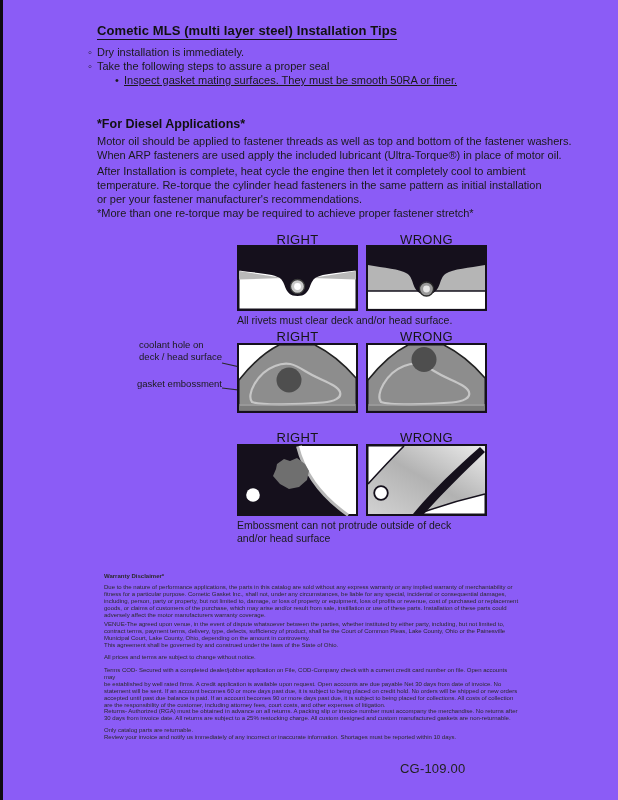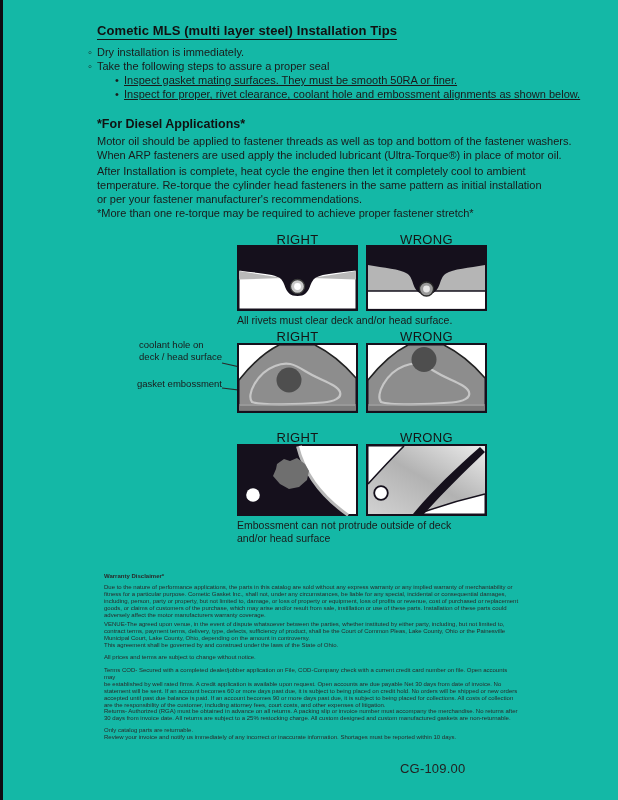--- a/index.html
+++ b/index.html
@@ -1,18 +1,18 @@
 <!DOCTYPE html>
 <html><head>
 <meta charset="utf-8">
 <style>
   * { margin:0; padding:0; box-sizing:border-box; }
   html,body { background:#ffffff; }
   body { font-family:"Liberation Sans", sans-serif; color:#1a1a1a; }
-  .page { position:relative; width:618px; height:800px; background:#14b8a6; overflow:hidden; }
+  .page { position:relative; width:618px; height:800px; background:#8b5cf6; overflow:hidden; }
   .left-bar { position:absolute; left:0; top:0; width:3px; height:800px; background:#0e0b12; }
 
   .title { position:absolute; left:97px; top:23px; font-size:13px; font-weight:bold;
            color:#111; border-bottom:1.6px solid #111; padding-bottom:1px; letter-spacing:.1px; }
 
   .tips { position:absolute; left:88px; top:45px; font-size:11px; line-height:14px; color:#1a1a1a; }
   .tip-row { white-space:nowrap; }
   .tip-row.sub { margin-left:27px;text-decoration:underline; }
   .marker { display:inline-block; width:9px; }
 
@@ -42,21 +42,20 @@
 
 <div class="page">
   <div class="left-bar"></div>
 
   <div class="title">Cometic MLS (multi layer steel) Installation Tips</div>
 
   <div class="tips">
     <div class="tip-row"><span class="marker">◦</span><span>Dry installation is immediately.</span></div>
     <div class="tip-row"><span class="marker">◦</span><span>Take the following steps to assure a proper seal</span></div>
     <div class="tip-row sub"><span class="marker">•</span><span>Inspect gasket mating surfaces.  They must be smooth 50RA or finer.</span></div>
-    <div class="tip-row sub"><span class="marker">•</span><span>Inspect for proper, rivet clearance, coolant hole and embossment alignments as shown below.</span></div>
   </div>
 
   <div class="diesel-h">*For Diesel Applications*</div>
   <div class="para p1">Motor oil should be applied to fastener threads as well as top and bottom of the fastener washers.
 When ARP fasteners are used apply the included lubricant (Ultra-Torque®) in place of motor oil.</div>
   <div class="para p2">After Installation is complete, heat cycle the engine then let it completely cool to ambient
 temperature. Re-torque the cylinder head fasteners in the same pattern as initial installation
 or per your fastener manufacturer's recommendations.</div>
   <div class="para p3">*More than one re-torque may be required to achieve proper fastener stretch*</div>
 

